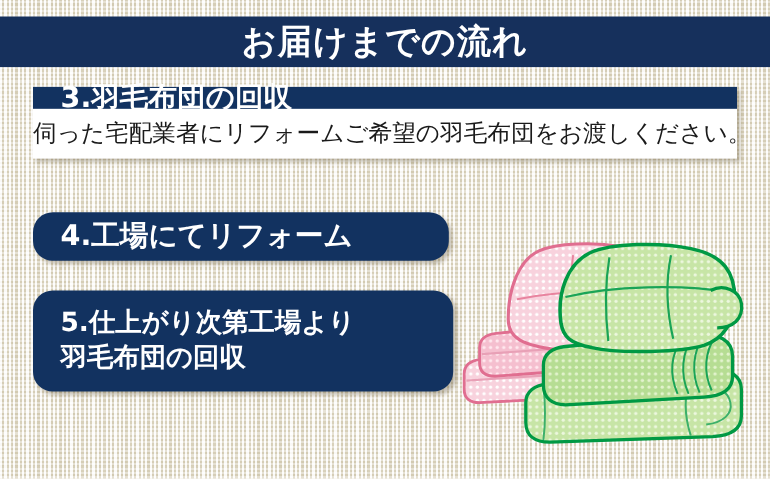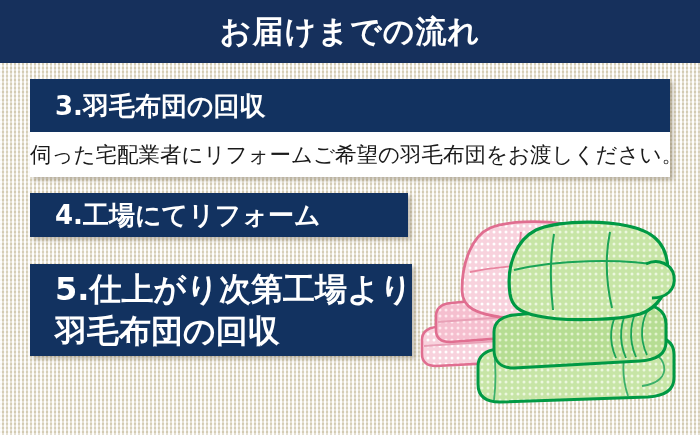--- a/index.html
+++ b/index.html
@@ -38,56 +38,57 @@
         rgba(168,156,122,0.10) 5px,
         rgba(255,255,255,0.10) 5px,
         rgba(255,255,255,0.10) 11px);
     overflow: hidden;
   }
 
   
   #title-bar {
     position: absolute;
     left: 0;
-    top: 0;
+    top: 15px;
     width: 700px;
-    height: 63px;
+    height: 46px;
     background: #16305c;
     display: flex;
     align-items: center;
     justify-content: center;
   }
   #title-text {
     color: #ffffff;
     font-size: 31px;
     font-weight: bold;
     letter-spacing: 1px;
     line-height: 1;
     white-space: nowrap;
   }
 
   
   .navy {
     background: #123260;
     color: #ffffff;
     font-weight: bold;
     box-shadow: 3px 3px 4px rgba(110, 98, 70, 0.40);
+    border-radius: 18px;
   }
 
   
   #step3-card {
     position: absolute;
     left: 30px;
     top: 79px;
     width: 640px;
     box-shadow: 3px 3px 4px rgba(110, 98, 70, 0.40);
     background: #ffffff;
   }
   #step3-header {
-    height: 53px;
+    height: 20px;
     background: #123260;
     display: flex;
     align-items: center;
     padding-left: 25px;
     box-sizing: border-box;
   }
   #step3-title {
     color: #ffffff;
     font-size: 26px;
     font-weight: bold;
@@ -134,21 +135,21 @@
     top: 264px;
     width: 382px;
     height: 92px;
     display: flex;
     flex-direction: column;
     justify-content: center;
     padding-left: 25px;
     box-sizing: border-box;
   }
   .step5-line {
-    font-size: 32px;
+    font-size: 24px;
     line-height: 1.32;
     white-space: nowrap;
   }
 
   
   #futon-illustration {
     position: absolute;
     left: 414px;
     top: 218px;
     width: 286px;

